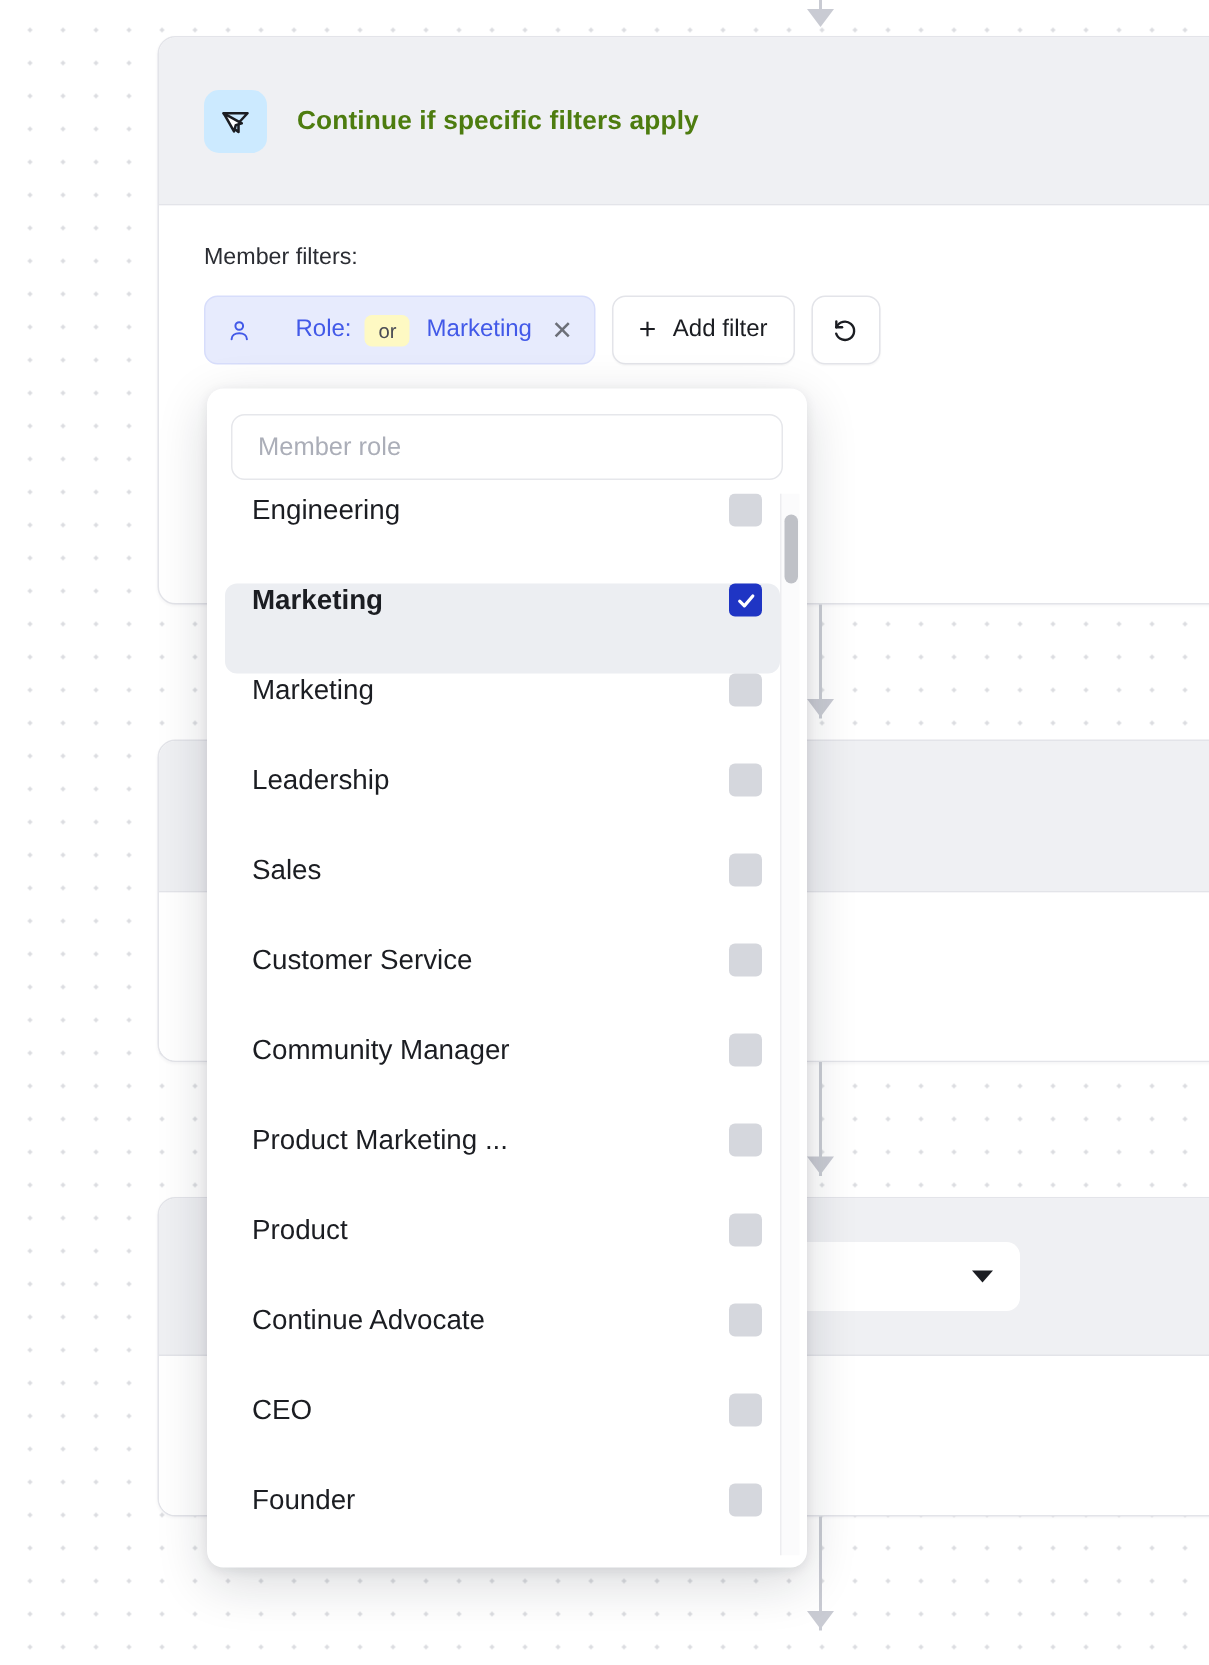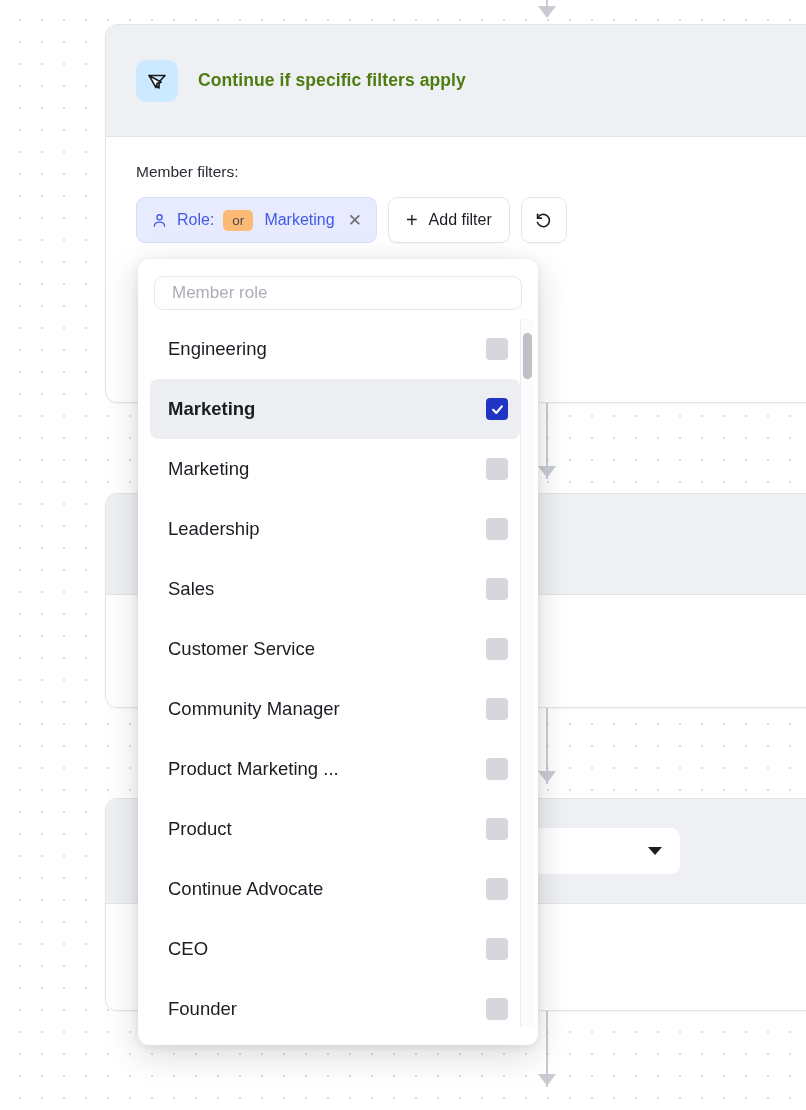--- a/index.html
+++ b/index.html
@@ -92,25 +92,26 @@
     border-radius: 9px;
     background: #e7ebfd;
     border: 1px solid #d7ddfb;
     cursor: pointer;
   }
   .chip-person-icon { display:flex; align-items:center; }
   .chip-key {
     font-size: 16px;
     color: #4259e8;
     font-weight: 400;
+    margin-left: 20px;
   }
   .chip-or {
     font-size: 13.5px;
     color: #4a4c55;
-    background: #fdba74;
+    background: #fef9c3;
     border-radius: 5px;
     padding: 3px 9px;
   }
   .chip-value {
     font-size: 16px;
     color: #4259e8;
     margin-left: 2px;
   }
   .chip-x {
     font-size: 17px;
@@ -179,41 +180,40 @@
     height: 786px;
     background: #ffffff;
     border-radius: 11px;
     box-shadow: 0 10px 34px rgba(16,24,40,.16), 0 2px 8px rgba(16,24,40,.08);
     overflow: hidden;
     z-index: 50;
   }
   .dd-search-wrap { padding: 17px 16px 9px 16px; }
   .dd-search {
     width: 100%;
-    height: 34px;
+    height: 44px;
     border: 1px solid #e6e7eb;
     border-radius: 9px;
     padding: 0 17px;
     font-size: 17px;
     font-family: "Liberation Sans", sans-serif;
     color: #1b1d22;
     outline: none;
     background: #fff;
   }
   .dd-search::placeholder { color: #abaeb8; }
 
   .dd-list {
     position: relative;
     height: 708px;
     overflow: hidden;
     padding-left: 0;
   }
   .dd-item {
     display: flex;
-    align-items: center;
     justify-content: space-between;
     height: 60px;
     margin: 0 18px 0 12px;
     padding: 0 12px 0 18px;
     border-radius: 8px;
     cursor: pointer;
   }
   .dd-item.selected { background: #eceef2; }
   .dd-item-label {
     font-size: 18.5px;

